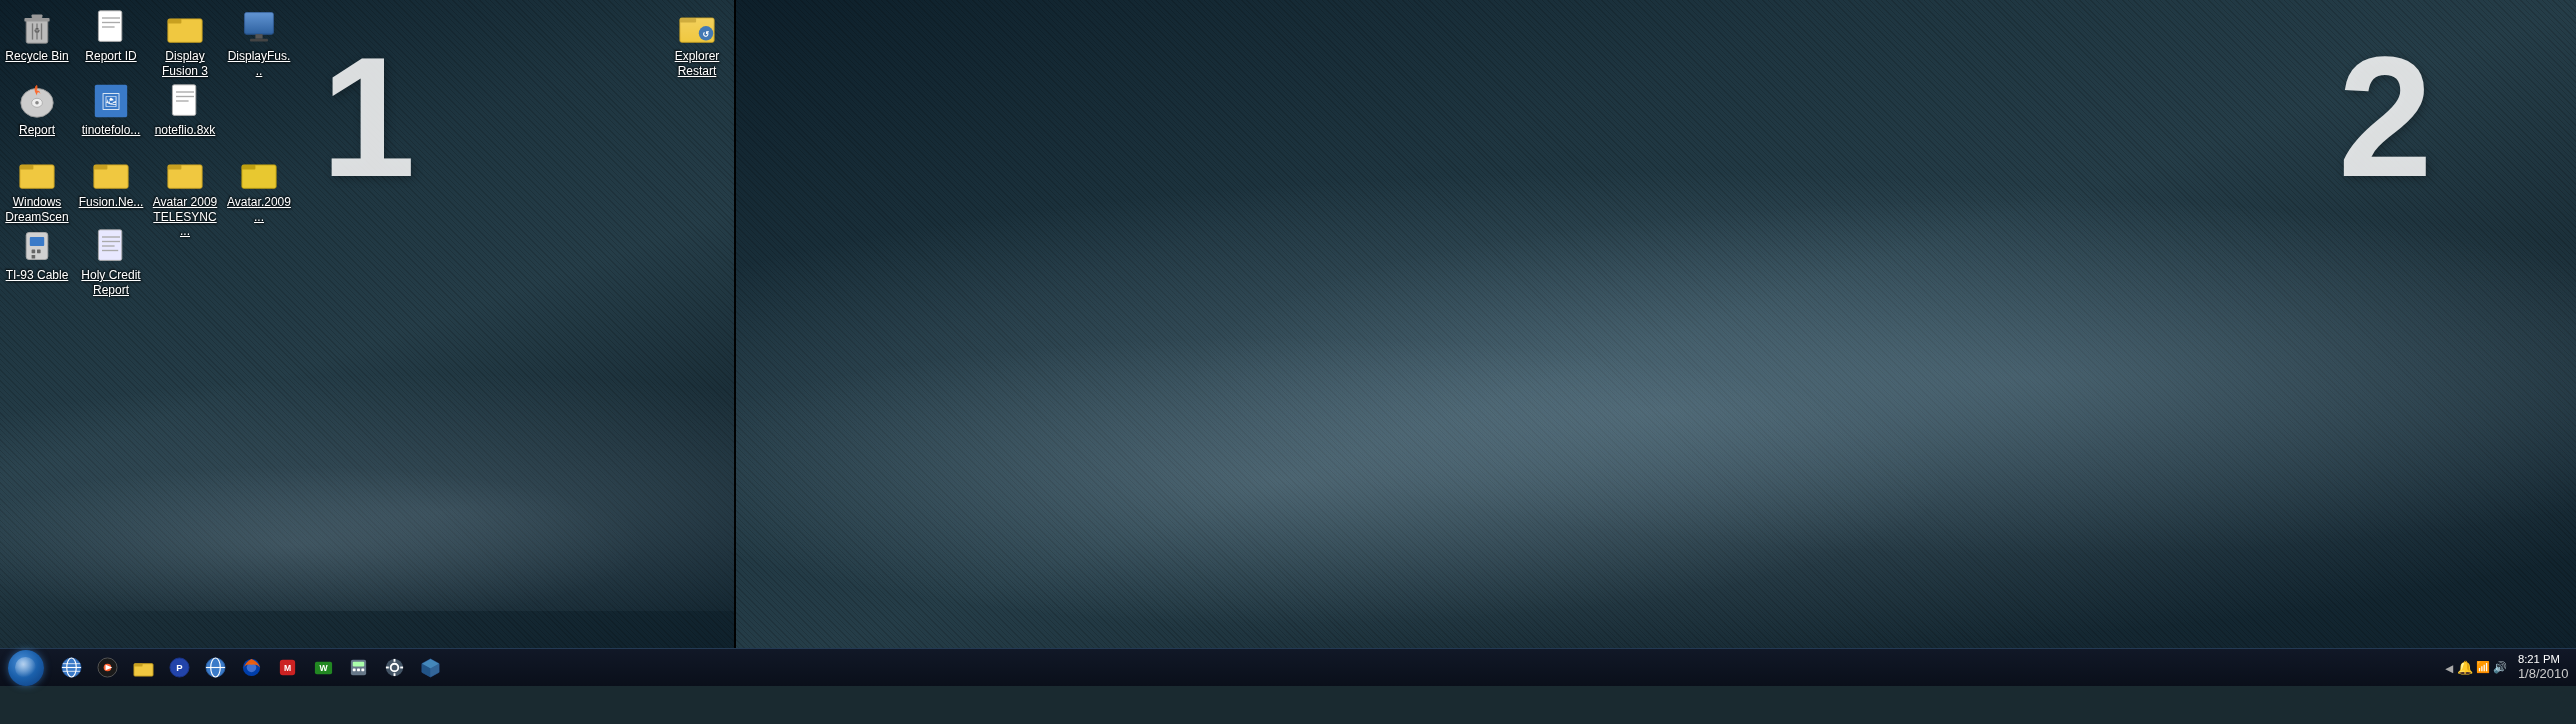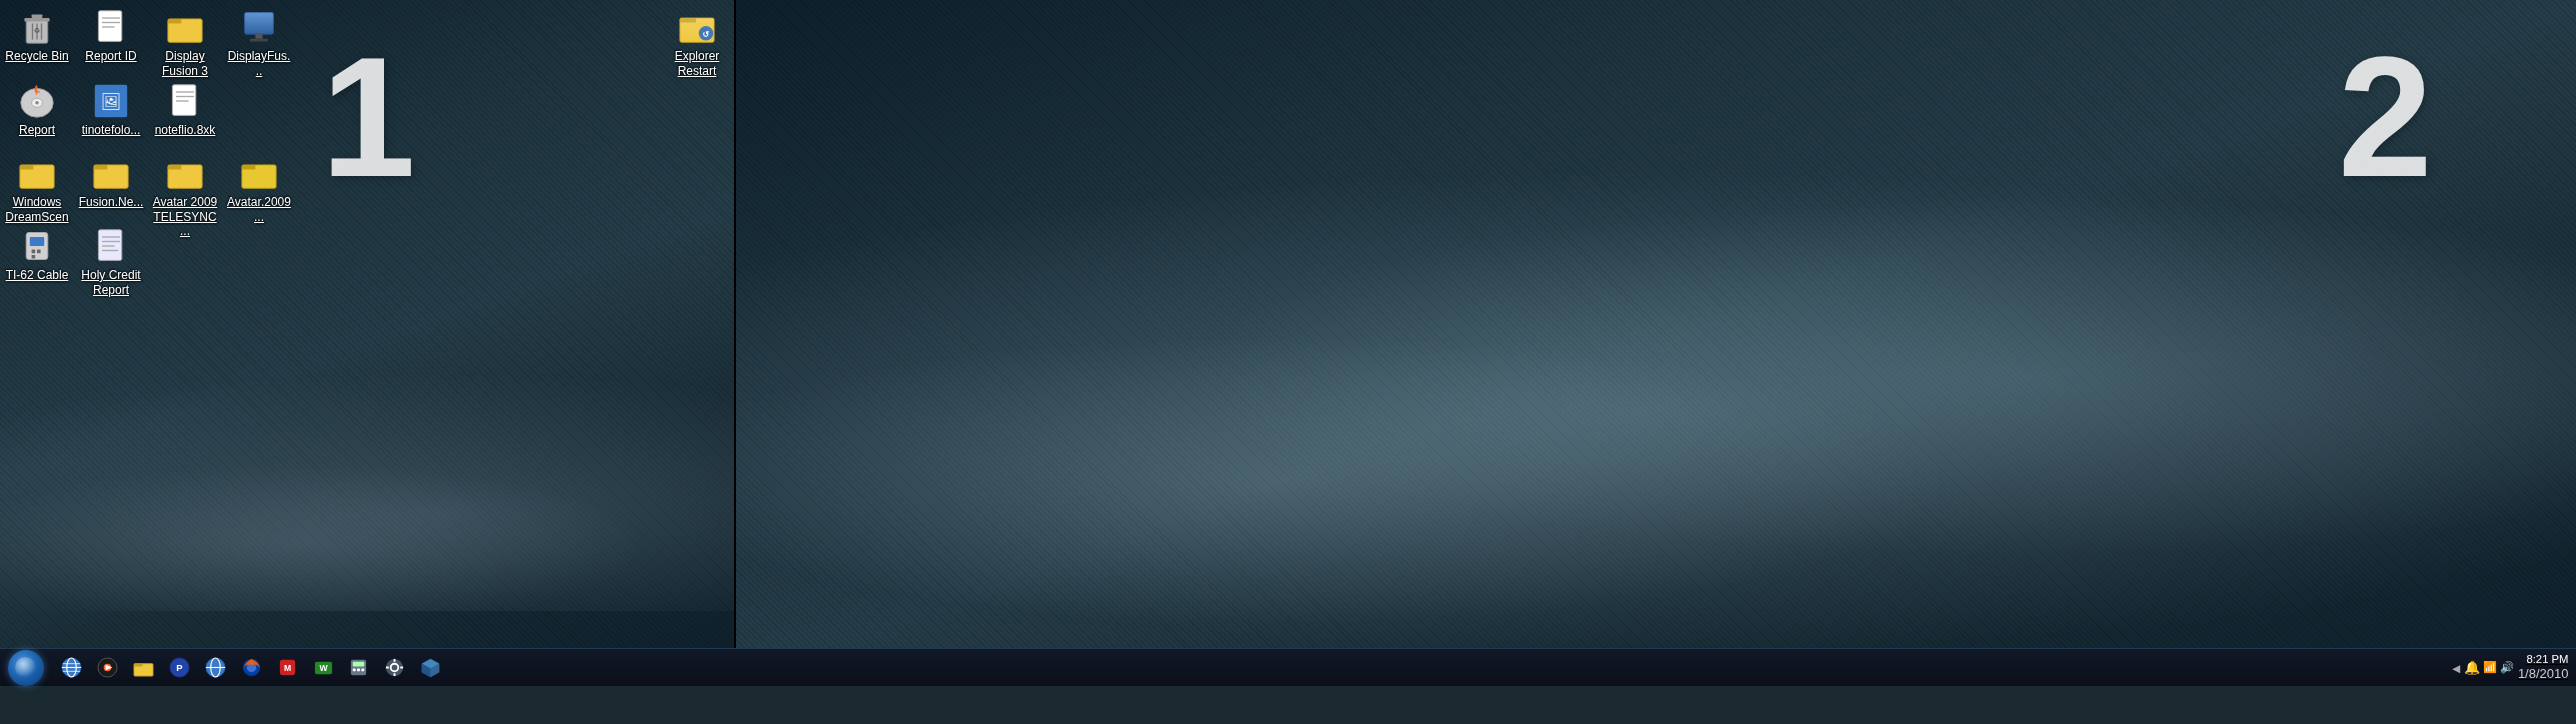--- a/index.html
+++ b/index.html
@@ -252,24 +252,22 @@
       gap: 2.8px;
     }
 
     .tray-icon {
       font-size: 13.2px;
       color: #ccc;
       cursor: pointer;
     }
 
     .clock {
-      text-align: right;
-      margin-left: 0;
+      margin-left: 7px;
       cursor: pointer;
-      text-decoration: underline;
     }
 
     .clock-time {
       font-size: 11.3px;
       color: #fff;
       display: block;
       line-height: 1.3;
     }
 
     .clock-date {
@@ -472,21 +470,21 @@
         <div class="desktop-icon">
           <div class="icon-image">
             <svg class="icon-svg" viewBox="0 0 40 40" xmlns="http://www.w3.org/2000/svg">
               <rect x="8" y="5" width="24" height="30" rx="3" fill="#d0d0d0" stroke="#aaa" stroke-width="1"></rect>
               <rect x="12" y="10" width="16" height="10" rx="1" fill="#3a7ac8"></rect>
               <rect x="14" y="24" width="4" height="4" rx="0.5" fill="#666"></rect>
               <rect x="20" y="24" width="4" height="4" rx="0.5" fill="#666"></rect>
               <rect x="14" y="30" width="4" height="4" rx="0.5" fill="#666"></rect>
             </svg>
           </div>
-          <span class="icon-label">TI-62 Cable</span>
+          <span class="icon-label">TI-93 Cable</span>
         </div>
 
         <div class="desktop-icon">
           <div class="icon-image">
             <svg class="icon-svg" viewBox="0 0 40 40" xmlns="http://www.w3.org/2000/svg">
               <rect x="6" y="2" width="26" height="34" rx="2" fill="#e8e8ff" stroke="#aaa" stroke-width="1"></rect>
               <line x1="10" y1="10" x2="30" y2="10" stroke="#aaa" stroke-width="1.5"></line>
               <line x1="10" y1="15" x2="30" y2="15" stroke="#aaa" stroke-width="1.5"></line>
               <line x1="10" y1="20" x2="24" y2="20" stroke="#aaa" stroke-width="1.5"></line>
               <line x1="10" y1="25" x2="28" y2="25" stroke="#aaa" stroke-width="1.5"></line>

